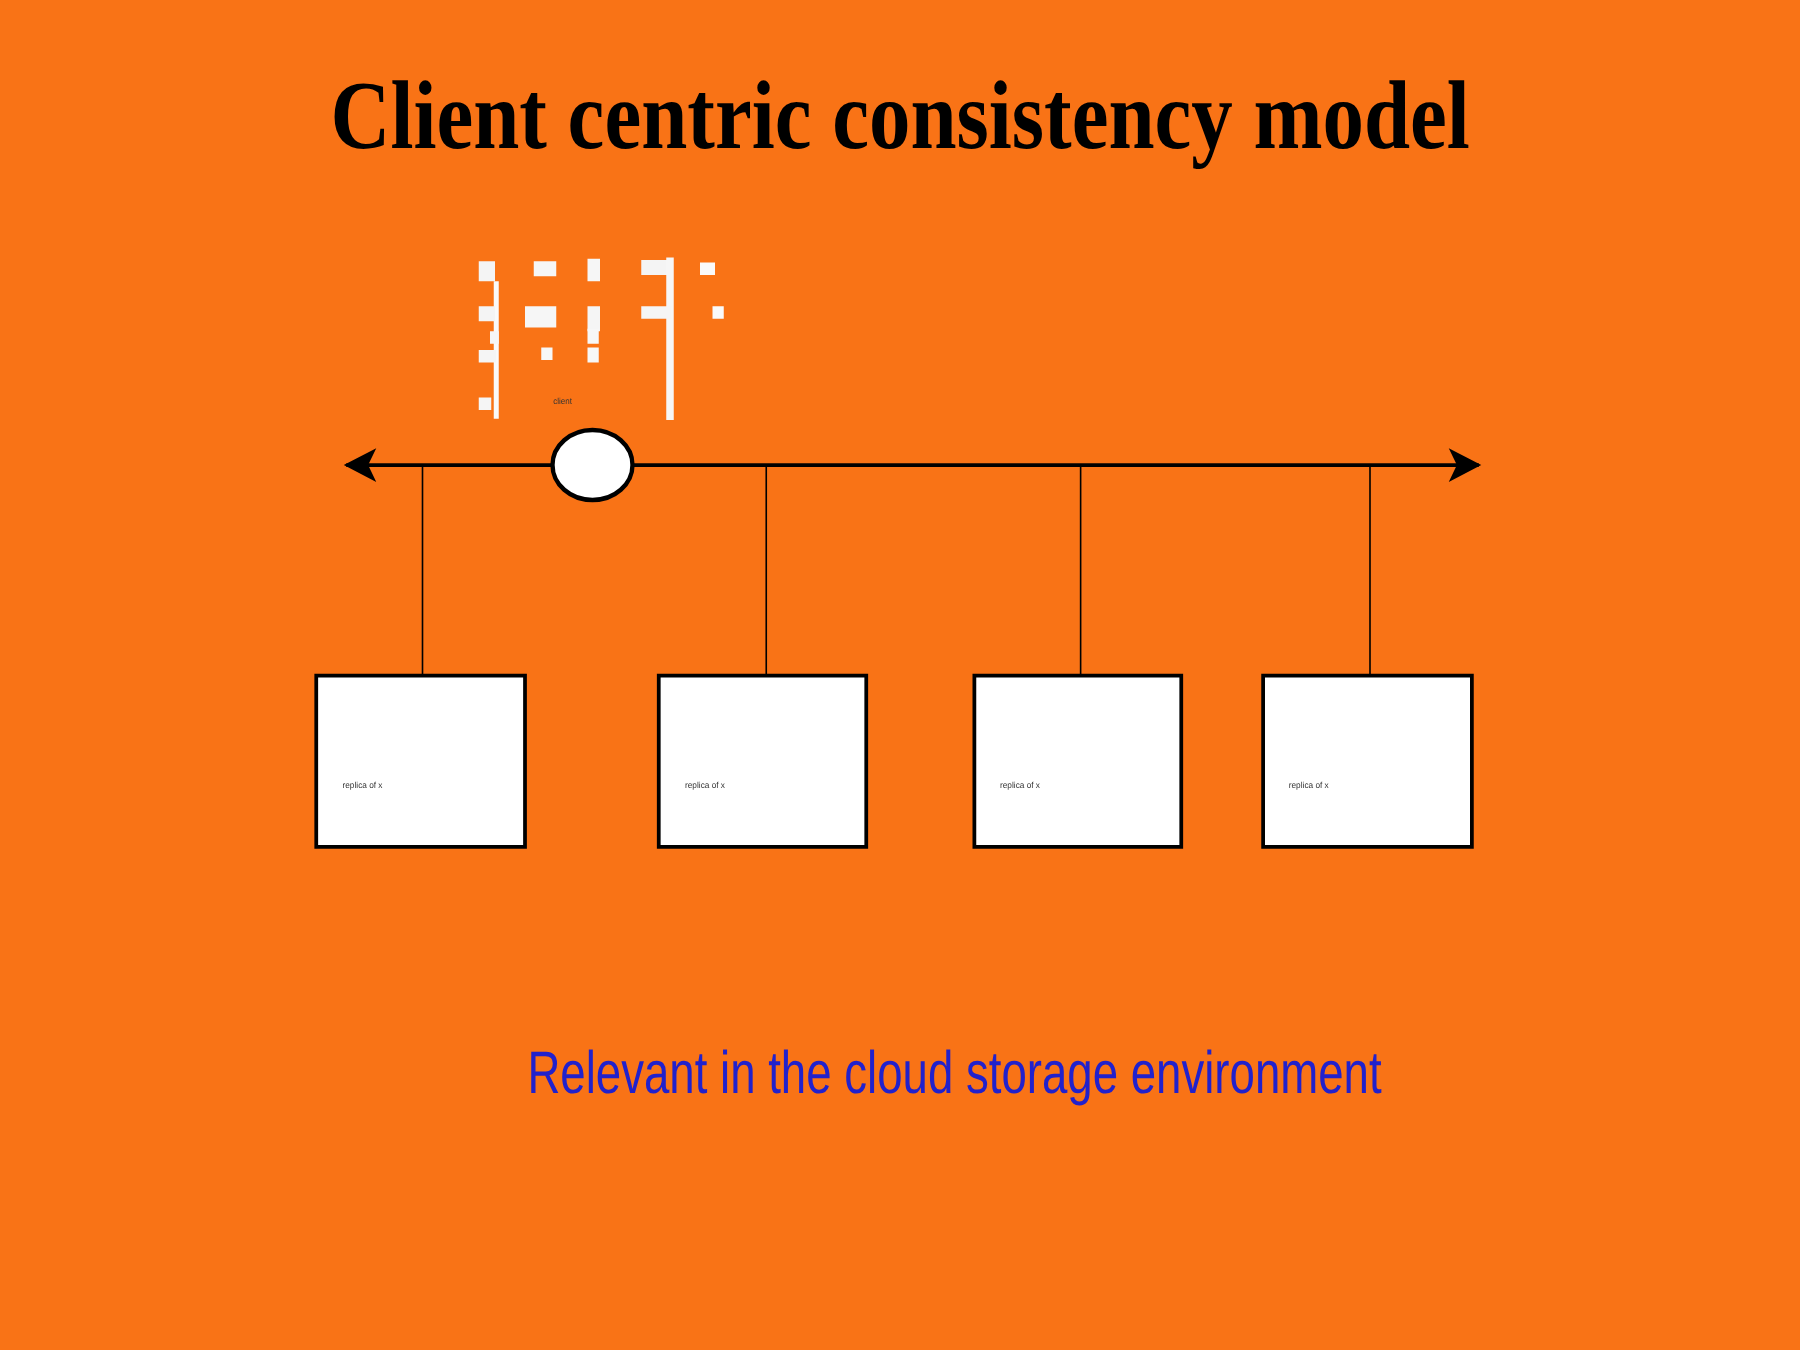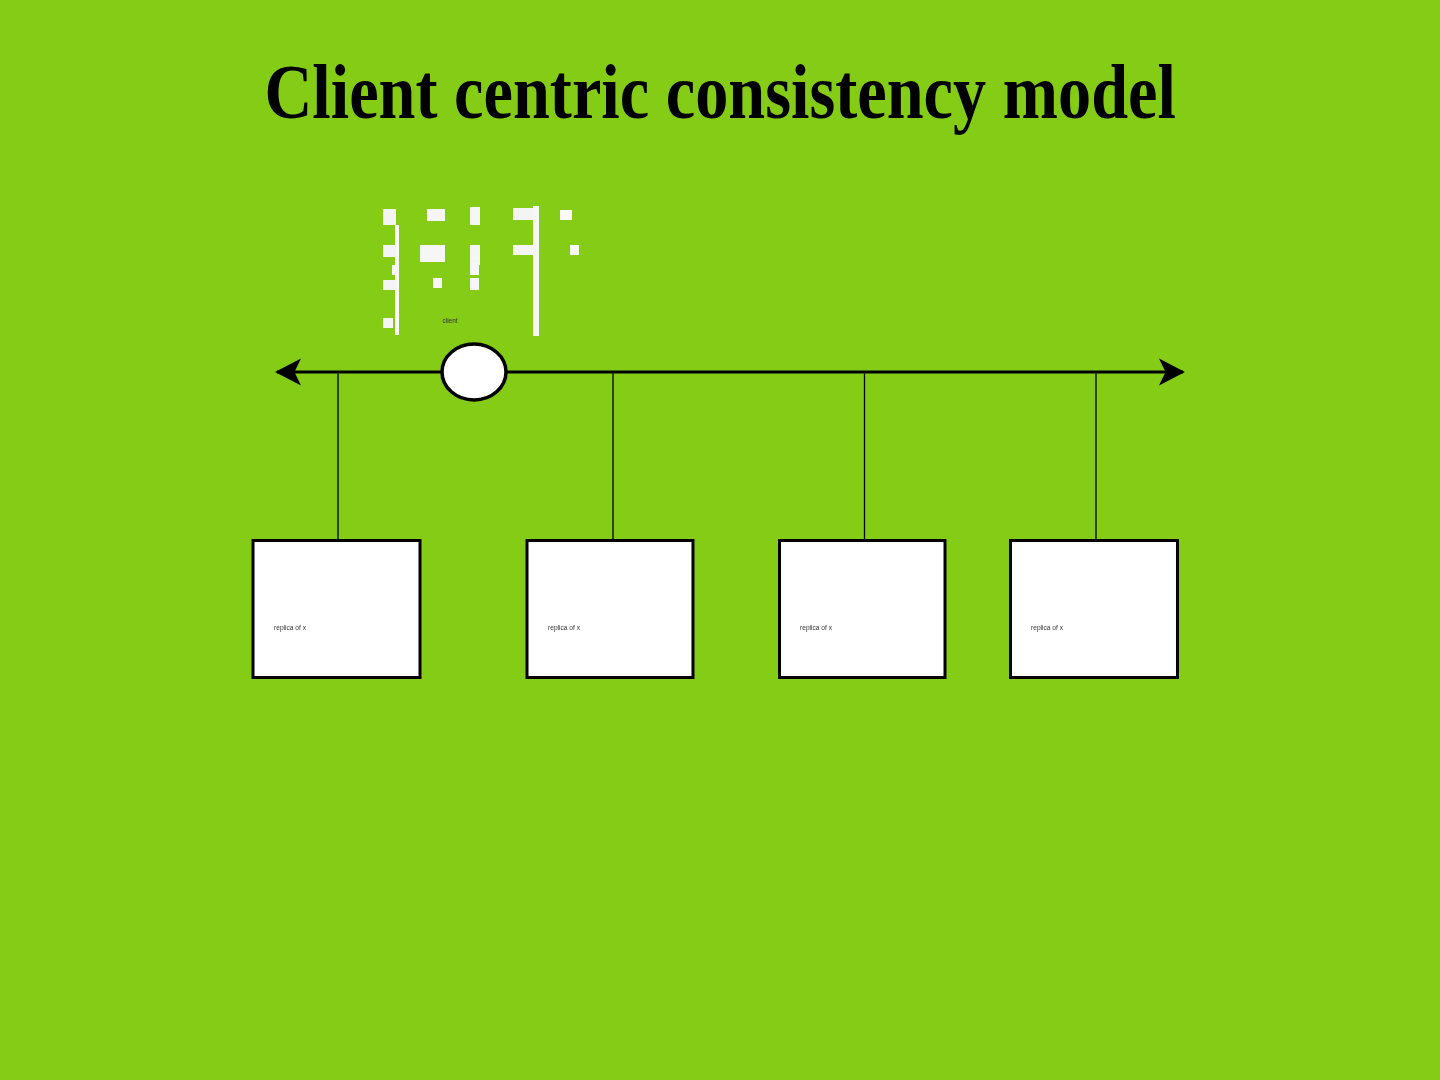--- a/index.html
+++ b/index.html
@@ -4,21 +4,21 @@
 <style>
   html, body {
     margin: 0;
     padding: 0;
     background: #ffffff;
   }
   .slide {
     position: relative;
     width: 1440px;
     height: 1080px;
-    background: #84cc16;
+    background: #f97316;
     overflow: hidden;
     font-family: "Liberation Sans", sans-serif;
   }
   .title {
     position: absolute;
     top: 53px;
     left: 0;
     width: 1440px;
     text-align: center;
     font-family: "Liberation Serif", serif;
@@ -111,14 +111,17 @@
     <rect x="527" y="540.5" width="166" height="137" fill="#ffffff" stroke="#000000" stroke-width="3"></rect>
     <rect x="779.5" y="540.5" width="165.5" height="137" fill="#ffffff" stroke="#000000" stroke-width="3"></rect>
     <rect x="1010.5" y="540.5" width="167" height="137" fill="#ffffff" stroke="#000000" stroke-width="3"></rect>
 
     <text x="274" y="630" textLength="32" lengthAdjust="spacingAndGlyphs" class="tiny-label">replica of x</text>
     <text x="548" y="630" textLength="32" lengthAdjust="spacingAndGlyphs" class="tiny-label">replica of x</text>
     <text x="800" y="630" textLength="32" lengthAdjust="spacingAndGlyphs" class="tiny-label">replica of x</text>
     <text x="1031" y="630" textLength="32" lengthAdjust="spacingAndGlyphs" class="tiny-label">replica of x</text>
   </svg>
 
+  <div class="subtitle">
+    <span class="squeeze" style="color: rgb(33, 33, 204);">Relevant in the cloud storage environment</span>
+  </div>
 
 </div>
 
 </body></html>

